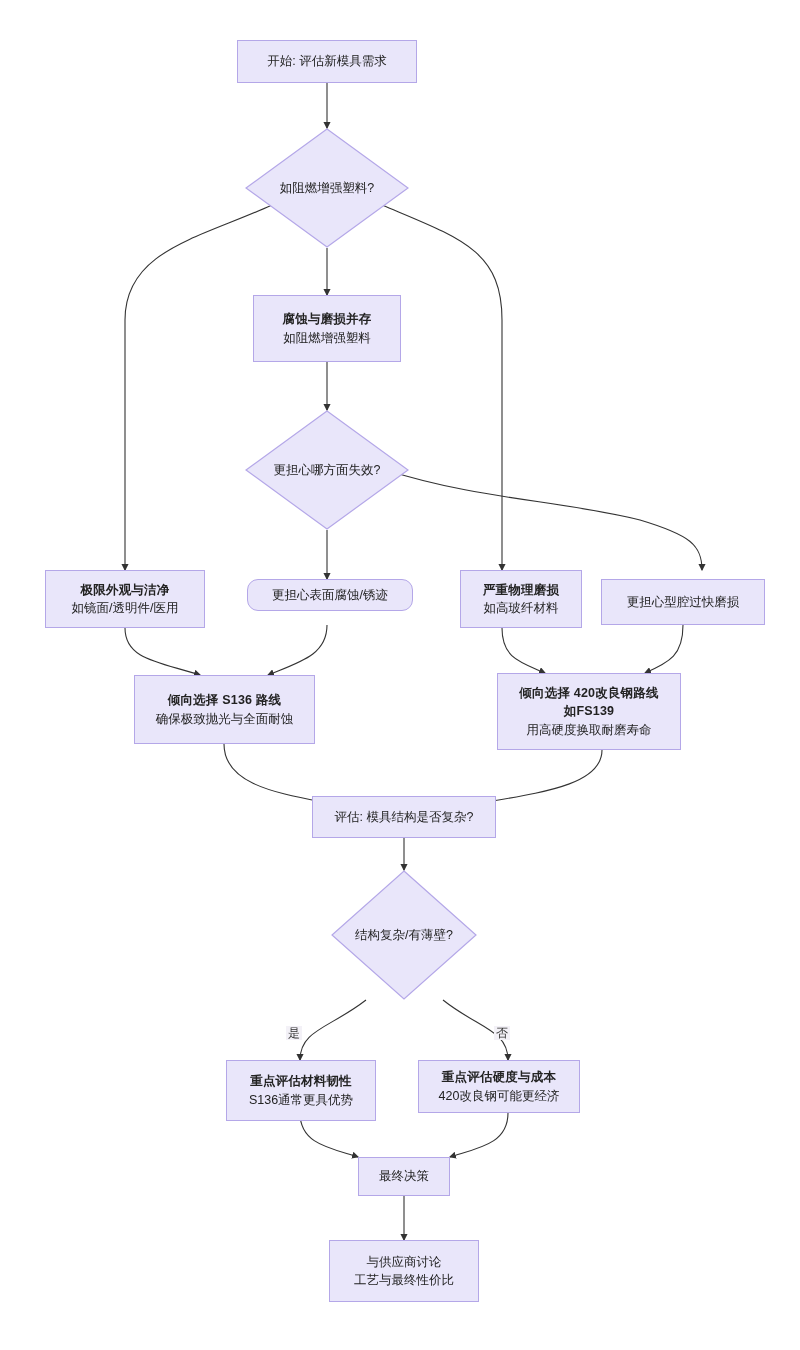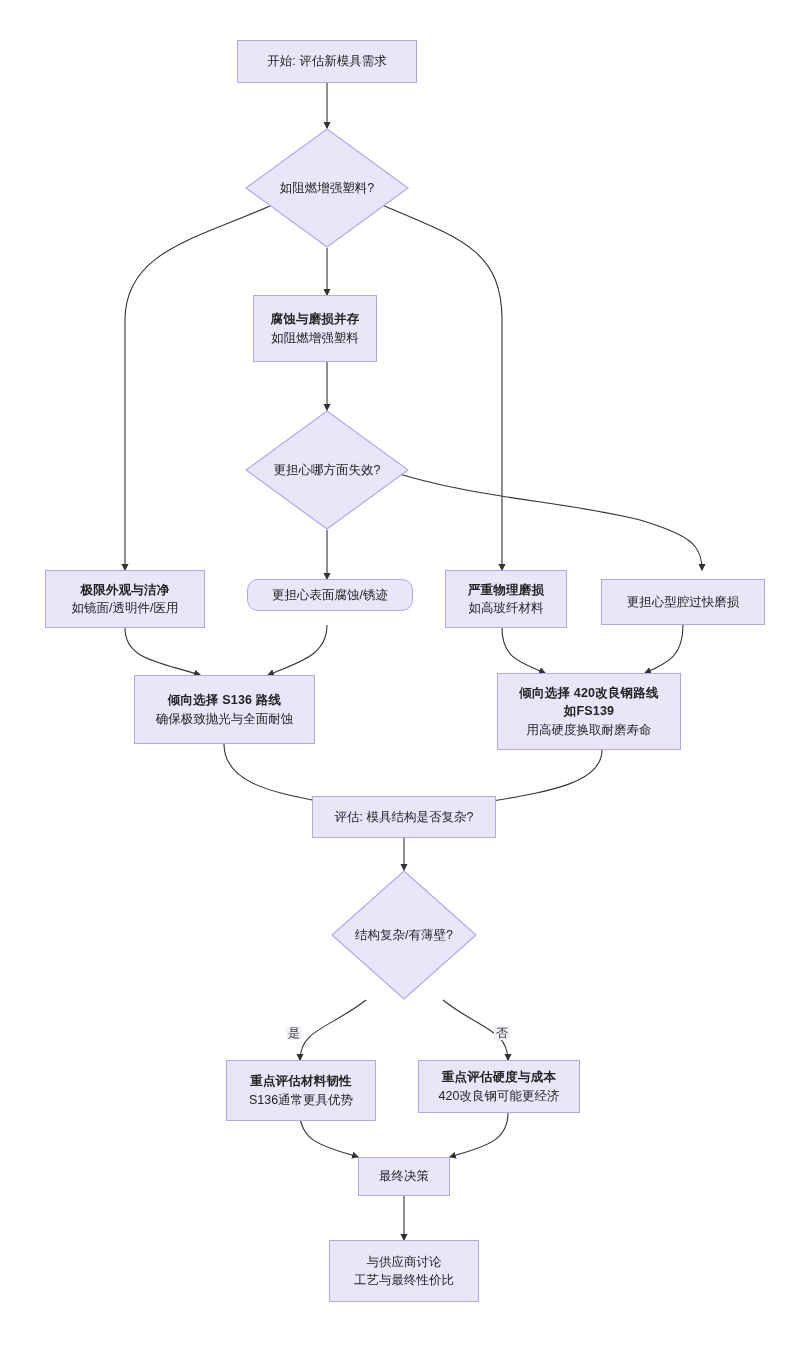--- a/index.html
+++ b/index.html
@@ -137,42 +137,42 @@
     <span class="sub">开始: 评估新模具需求</span>
   </div>
 
   <div class="diamond-wrap" style="left:245px; top:128px; width:164px; height:120px;">
     <svg class="diamond-shape" viewBox="0 0 164 120" preserveAspectRatio="none">
       <polygon points="82,1 163,60 82,119 1,60" fill="#e9e6fa" stroke="#b4a7e8" stroke-width="1.2"></polygon>
     </svg>
     <div class="diamond-label">如阻燃增强塑料?</div>
   </div>
 
-  <div class="node" style="left:253px; top:295px; width:124px; height:67px;">
+  <div class="node" style="left:253px; top:295px; width:148px; height:67px;">
     <span class="ttl">腐蚀与磨损并存</span>
     <span class="sub">如阻燃增强塑料</span>
   </div>
 
   <div class="diamond-wrap" style="left:245px; top:410px; width:164px; height:120px;">
     <svg class="diamond-shape" viewBox="0 0 164 120" preserveAspectRatio="none">
       <polygon points="82,1 163,60 82,119 1,60" fill="#e9e6fa" stroke="#b4a7e8" stroke-width="1.2"></polygon>
     </svg>
     <div class="diamond-label">更担心哪方面失效?</div>
   </div>
 
   <div class="node" style="left:45px; top:570px; width:160px; height:58px;">
     <span class="ttl">极限外观与洁净</span>
     <span class="sub">如镜面/透明件/医用</span>
   </div>
 
   <div class="node" style="left:247px; top:579px; width:166px; height:32px;border-radius:11px;">
     <span class="sub">更担心表面腐蚀/锈迹</span>
   </div>
 
-  <div class="node" style="left:445px; top:570px; width:122px; height:58px;">
+  <div class="node" style="left:460px; top:570px; width:122px; height:58px;">
     <span class="ttl">严重物理磨损</span>
     <span class="sub">如高玻纤材料</span>
   </div>
 
   <div class="node" style="left:601px; top:579px; width:164px; height:46px;">
     <span class="sub">更担心型腔过快磨损</span>
   </div>
 
   <div class="node" style="left:134px; top:675px; width:181px; height:69px;">
     <span class="ttl">倾向选择 S136 路线</span>

